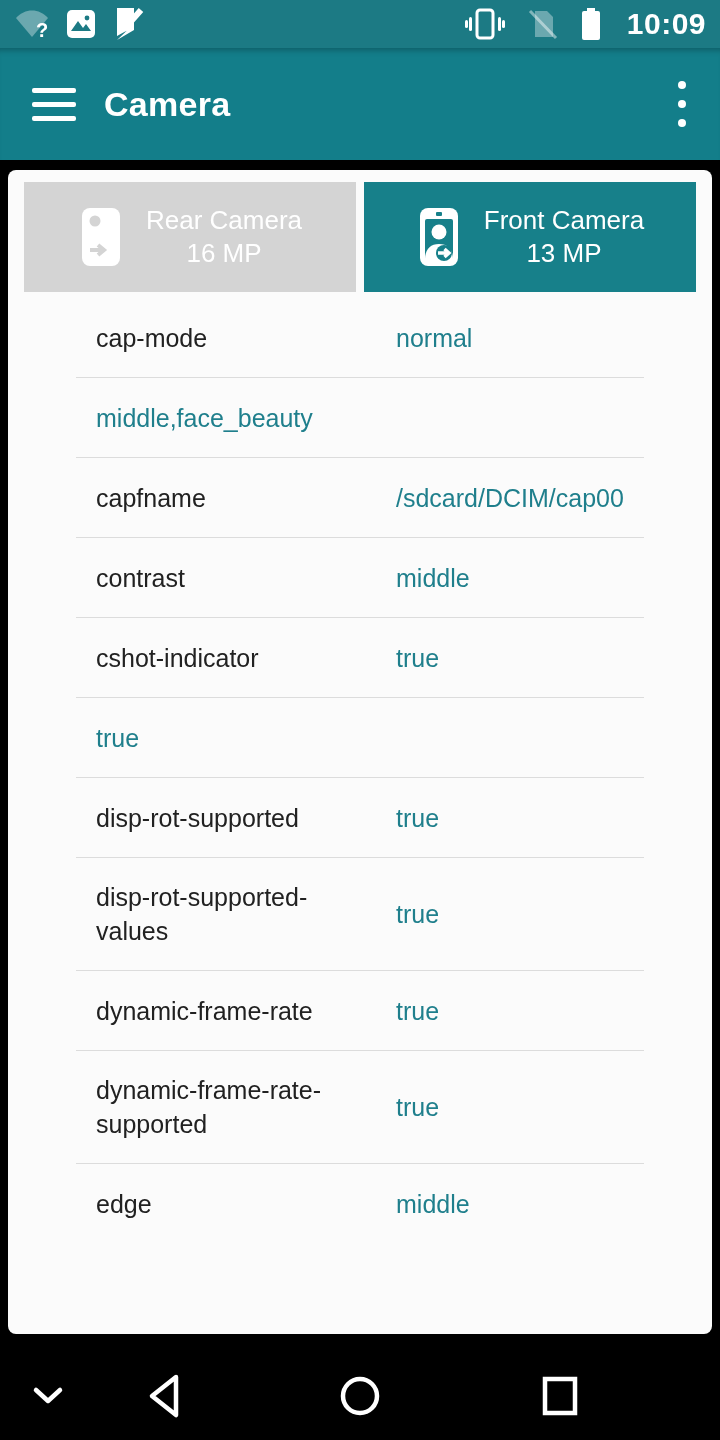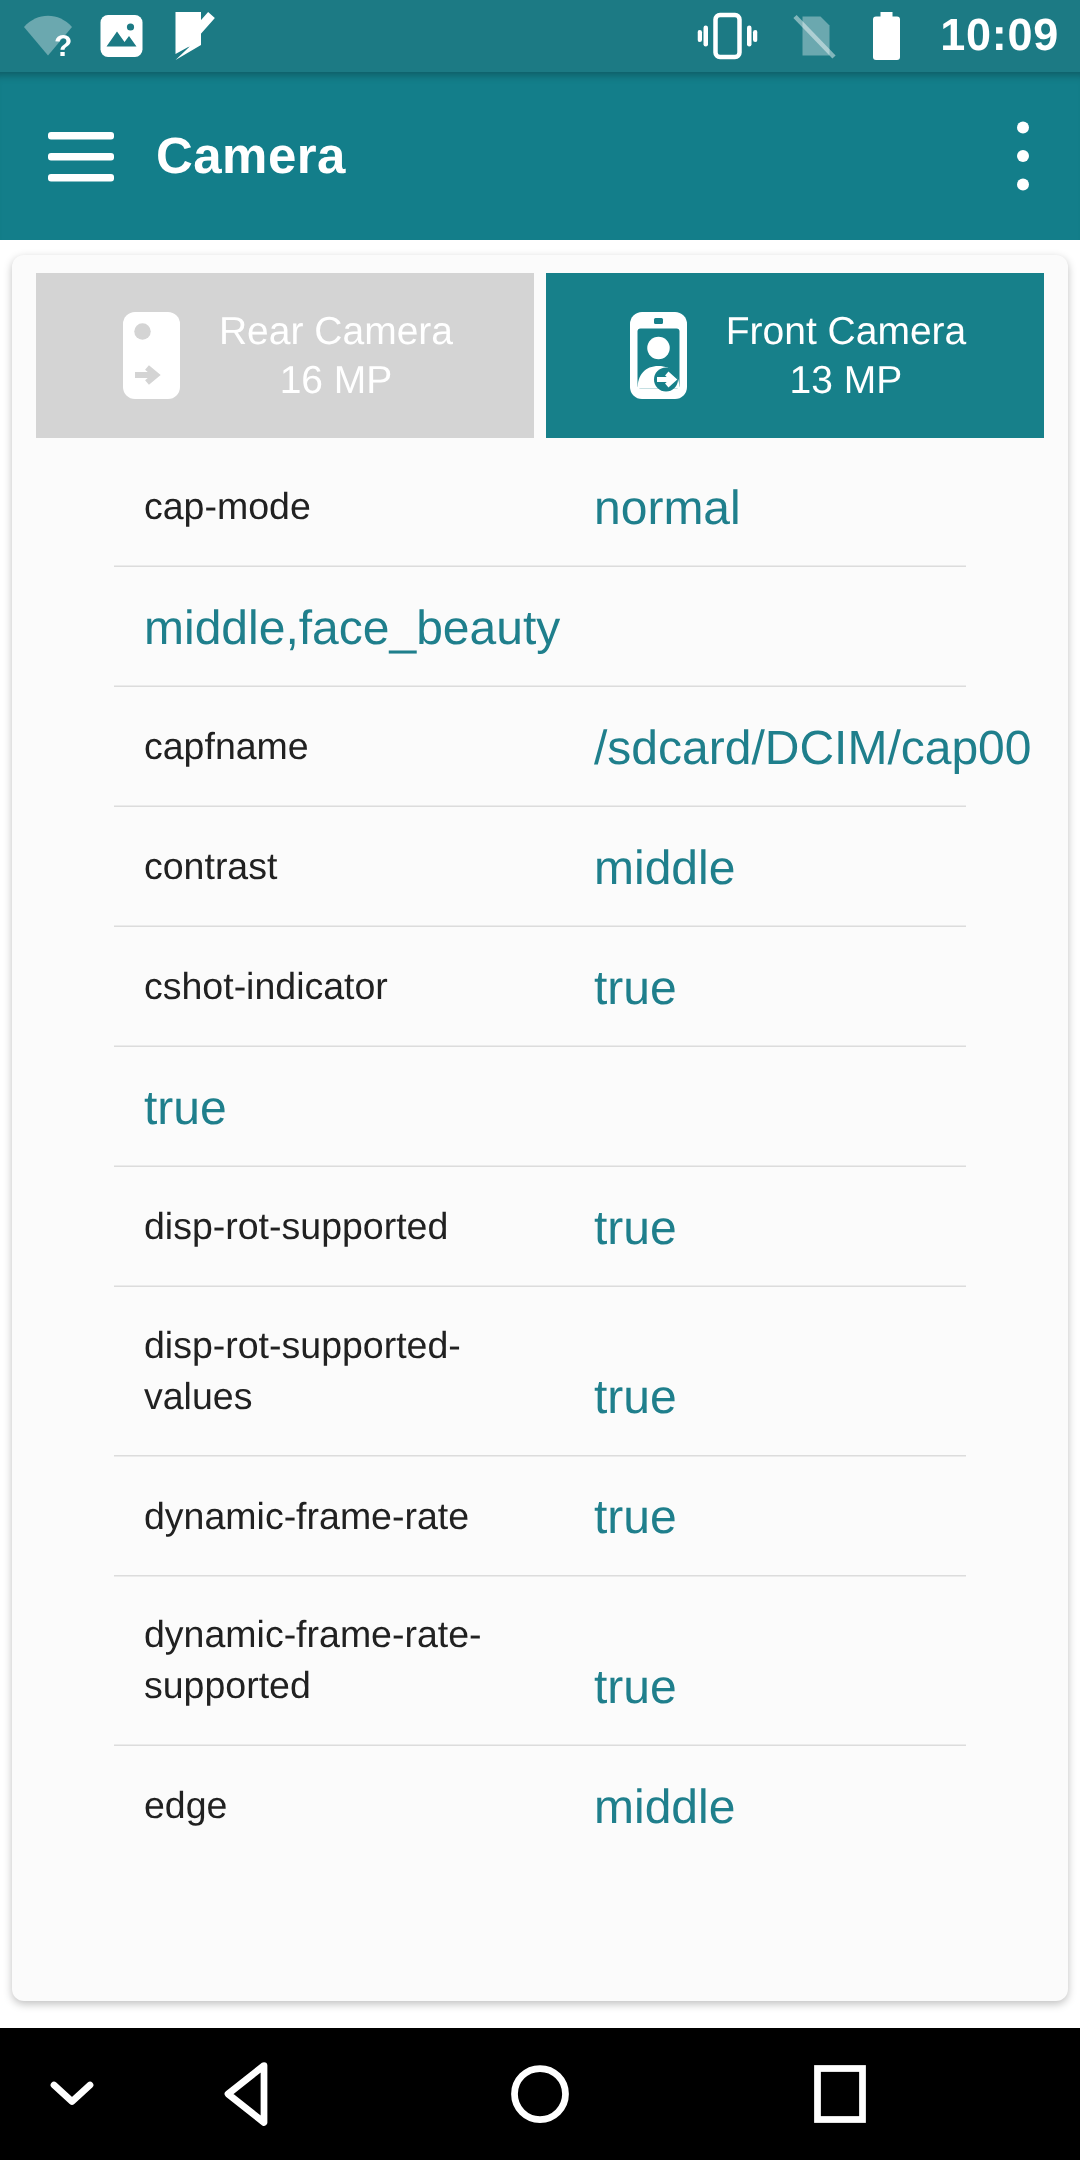--- a/index.html
+++ b/index.html
@@ -47,21 +47,21 @@
     margin-left: 28px;
   }
   .overflow {
     margin-left: auto;
     display: flex; flex-direction: column; gap: 11px;
     padding: 6px 10px; cursor: pointer;
   }
   .overflow i { width: 8px; height: 8px; background: #fff; border-radius: 50%; }
 
   
-  .content { flex: 1 1 auto; position: relative; background: #ffffff; }
+  .content { flex: 1 1 auto; position: relative; background: #000000; }
   .card {
     position: absolute;
     left: 8px; right: 8px; top: 10px;
     height: 1164px;
     background: #fbfbfb;
     border-radius: 8px;
     box-shadow: 0 2px 6px rgba(0,0,0,0.25);
     overflow: hidden;
     padding: 12px 16px 0 16px;
   }
@@ -76,35 +76,35 @@
     cursor: pointer;
   }
   .tab--inactive { background: #d4d4d4; }
   .tab--active { background: #17808a; }
   .tab-label { color: #fff; font-size: 26px; line-height: 33px; text-align: center; }
 
   
   .rows { padding-top: 6px; }
   .prop-row {
     display: flex;
-    align-items: flex-end;
+    align-items: center;
     min-height: 79px;
     padding: 22px 0 22px 72px;
   }
   .prop-key {
     flex: 0 0 300px;
     padding-right: 46px;
     color: #212121;
     font-size: 25px; line-height: 34px;
     word-break: break-word;
   }
   .prop-value {
     flex: 1 1 auto;
     color: #1f7f8c;
-    font-size: 32px; line-height: 34px;
+    font-size: 25px; line-height: 34px;
     word-break: break-word;
   }
   .row-divider { height: 1px; background: #dcdcdc; margin: 0 52px; }
 
   
   .navbar {
     flex: 0 0 auto;
     height: 88px;
     background: #000;
     display: flex; align-items: center;

